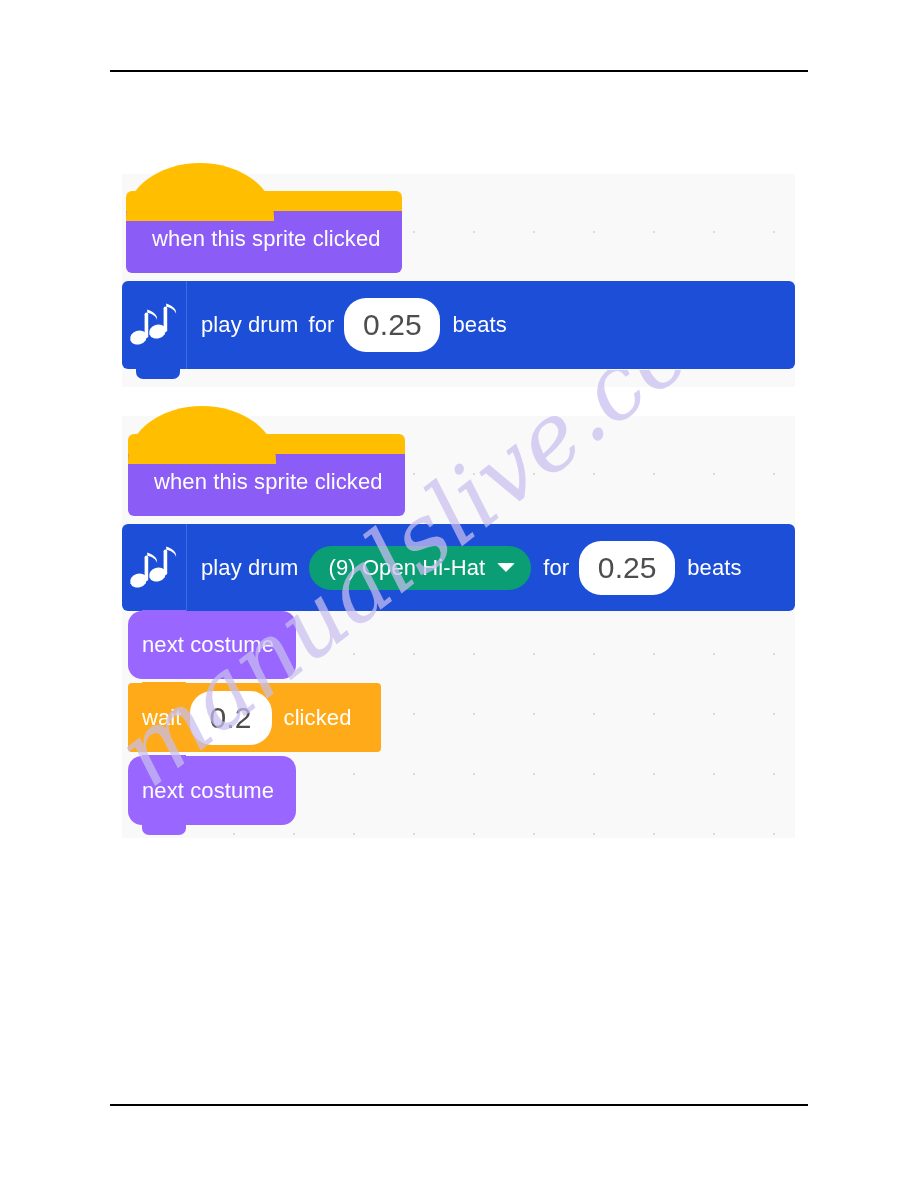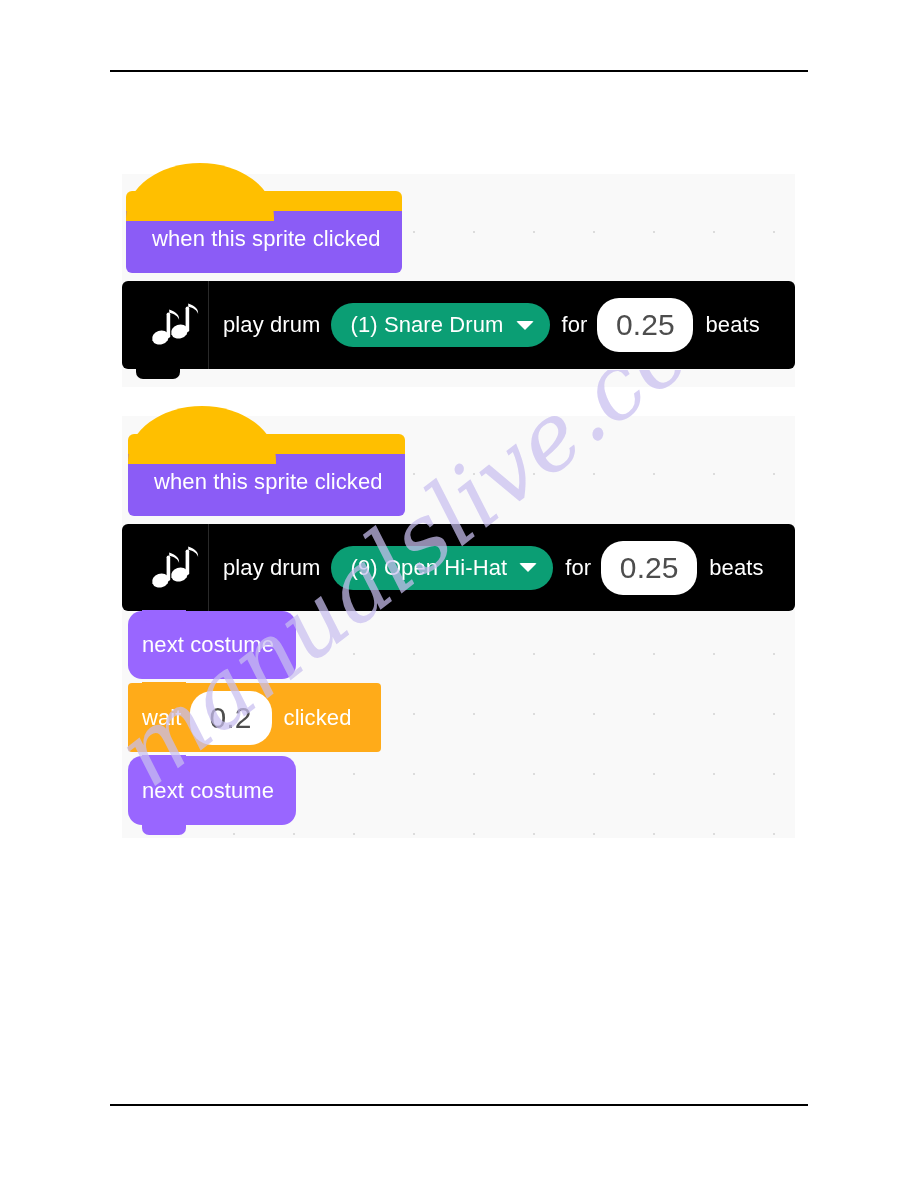--- a/index.html
+++ b/index.html
@@ -105,23 +105,23 @@
     top: -14px;
     width: 100%;
     height: 20px;
     background: #ffbf00;
     border-radius: 6px 6px 0 0;
   }
   .hat-label { position: relative; z-index: 3; }
 
   
   .sound-block {
-    background: #000000;
+    background: #1d4ed8;
     border-radius: 6px;
-    padding-left: 26px;
+    padding-left: 4px;
   }
   .note-icon {
     width: 52px;
     height: 46px;
     margin-right: 8px;
     flex: 0 0 auto;
     display: block;
   }
   .sound-sep {
     width: 1px;
@@ -222,24 +222,20 @@
       <ellipse cx="12.5" cy="35.5" rx="8.5" ry="6.8" transform="rotate(-18 12.5 35.5)"></ellipse>
       <rect x="18.6" y="10.5" width="3.6" height="25.5" rx="1.8"></rect>
       <path d="M21.2 10.8c5.4 1.2 8.9 3.4 9.9 7.2 .5-4.6-2.6-8.2-9.9-10.6z"></path>
       <ellipse cx="31.5" cy="29.5" rx="8.5" ry="6.8" transform="rotate(-18 31.5 29.5)"></ellipse>
       <rect x="37.6" y="4.5" width="3.6" height="25.5" rx="1.8"></rect>
       <path d="M40.2 4.8c5.4 1.2 8.9 3.4 9.9 7.2 .5-4.6-2.6-8.2-9.9-10.6z"></path>
     </g>
   </svg>
   <div class="sound-sep"></div>
   <span class="block-text">play drum</span>
-  <span class="dropdown">
-    <span>(1) Snare Drum</span>
-    <span class="dropdown-caret"></span>
-  </span>
   <span class="block-text">for</span>
   <span class="num-oval">
     <span>0.25</span>
   </span>
   <span class="block-text">beats</span>
 </div>
 
 <div class="canvas-panel" id="canvas-two"></div>
 
 <div class="block hat-block" style="left:128px; top:448px; width:277px; height:68px;">

